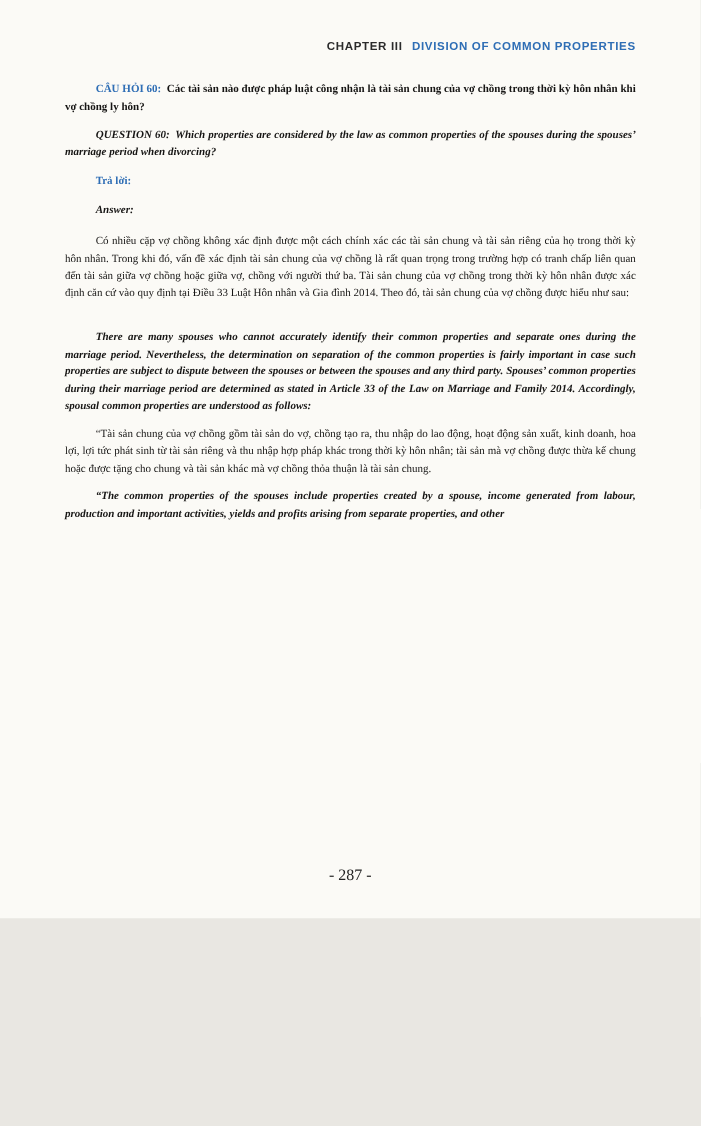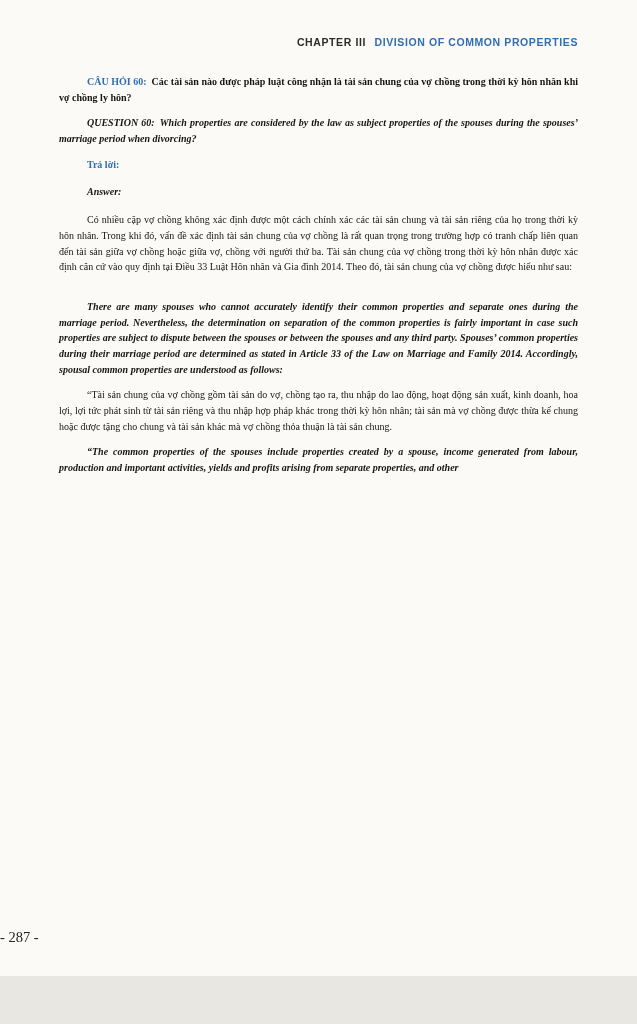--- a/index.html
+++ b/index.html
@@ -3,21 +3,21 @@
 <meta charset="utf-8">
 <style>
   html, body {
     margin: 0;
     padding: 0;
     background: #e9e7e2;
   }
   .page {
     position: relative;
     width: 637px;
-    height: 976px;
+    height: 835px;
     margin: 0 auto;
     background: #fbfaf6;
     box-sizing: border-box;
     padding: 36px 59px 0 59px;
     font-family: "Liberation Serif", "DejaVu Serif", serif;
     color: #161514;
     overflow: hidden;
   }
   .running-header {
     text-align: right;
@@ -75,41 +75,41 @@
   }
   .quote-en {
     font-weight: bold;
     font-style: italic;
   }
   .page-footer {
     position: absolute;
     left: 0;
     right: 0;
     bottom: 30px;
-    text-align: left;
+    text-align: center;
     font-size: 14.5px;
     color: #222;
   }
 </style>
 </head>
 <body>
 
 <div class="page">
 
   <div class="running-header">
     <span class="chapter-label-text">CHAPTER III</span>
     <span class="chapter-title-text">DIVISION OF COMMON PROPERTIES</span>
   </div>
 
   <p class="q-vi">
     <span class="label-accent">CÂU HỎI 60:</span><span>Các tài sản nào được pháp luật công nhận là tài sản chung của vợ chồng trong thời kỳ hôn nhân khi vợ chồng ly hôn?</span>
   </p>
 
   <p class="q-en">
-    <span style="margin-right:5px;margin-top:14px;">QUESTION 60:</span><span>Which properties are considered by the law as subject properties of the spouses during the spouses’ marriage period when divorcing?</span>
+    <span style="margin-right:5px;margin-top:14px;">QUESTION 60:</span><span>Which properties are considered by the law as common properties of the spouses during the spouses’ marriage period when divorcing?</span>
   </p>
 
   <p class="answer-label-vi">Trả lời:</p>
 
   <p class="answer-label-en">Answer:</p>
 
   <p class="body-vi">Có nhiều cặp vợ chồng không xác định được một cách chính xác các tài sản chung và tài sản riêng của họ trong thời kỳ hôn nhân. Trong khi đó, vấn đề xác định tài sản chung của vợ chồng là rất quan trọng trong trường hợp có tranh chấp liên quan đến tài sản giữa vợ chồng hoặc giữa vợ, chồng với người thứ ba. Tài sản chung của vợ chồng trong thời kỳ hôn nhân được xác định căn cứ vào quy định tại Điều 33 Luật Hôn nhân và Gia đình 2014. Theo đó, tài sản chung của vợ chồng được hiểu như sau:</p>
 
   <p class="body-en">There are many spouses who cannot accurately identify their common properties and separate ones during the marriage period. Nevertheless, the determination on separation of the common properties is fairly important in case such properties are subject to dispute between the spouses or between the spouses and any third party. Spouses’ common properties during their marriage period are determined as stated in Article 33 of the Law on Marriage and Family 2014. Accordingly, spousal common properties are understood as follows:</p>
 

